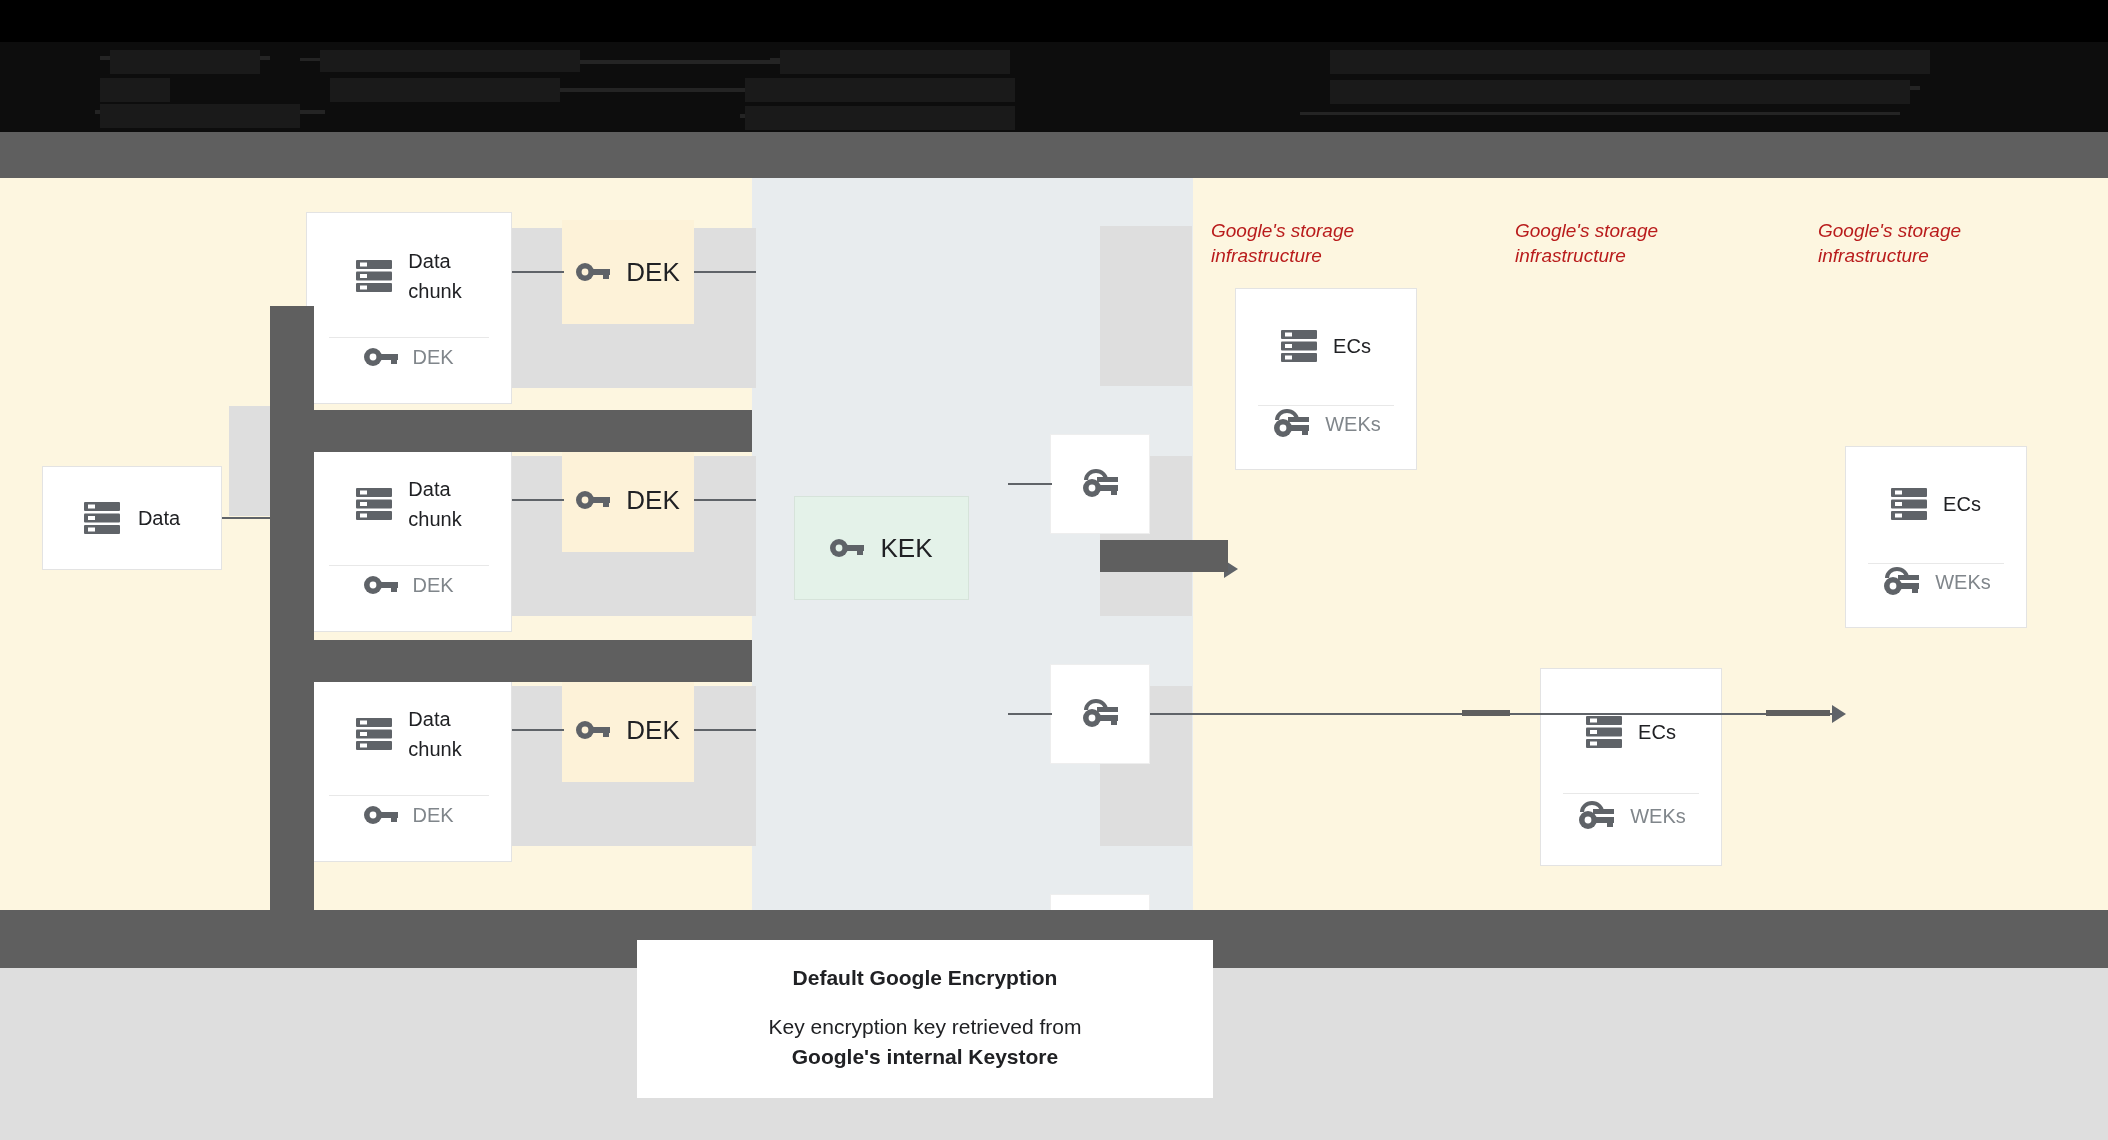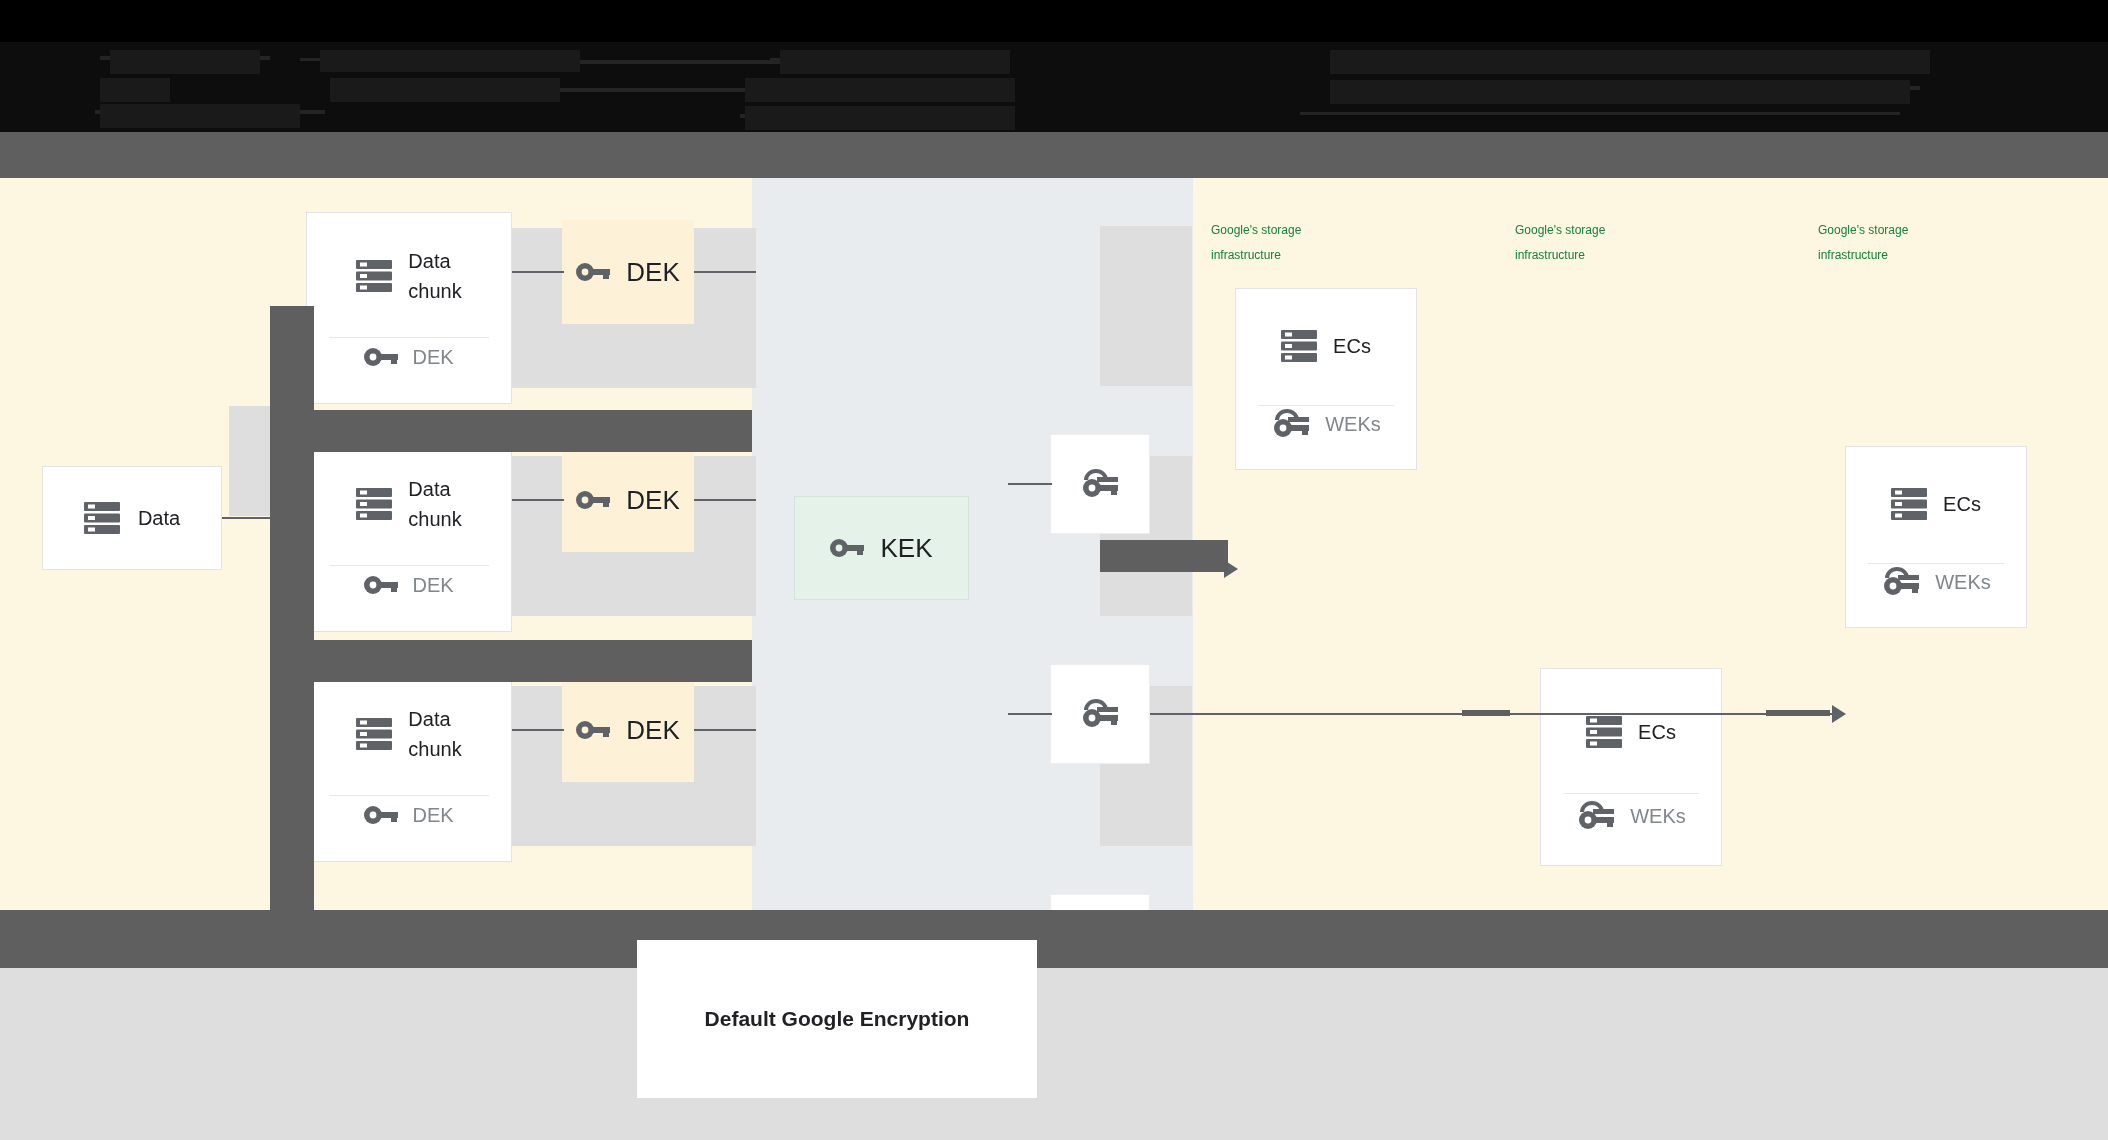--- a/index.html
+++ b/index.html
@@ -29,34 +29,34 @@
   .card-bot{display:flex;align-items:center;justify-content:center;gap:14px;}
   .card-title{font-size:20px;color:#202124;line-height:30px;text-align:left;}
   .card-sub{font-size:20px;color:#80868b;}
 
   .keybox{position:absolute;display:flex;align-items:center;justify-content:center;gap:16px;
           box-sizing:border-box;font-size:26px;color:#202124;}
   .keybox.dek{background:#fdf2d8;}
   .keybox.kek{background:#e4f2e9;border:1px solid #d6e3da;}
   .keybox.plain{background:#ffffff;border:1px solid #eeeeee;}
 
-  .infra-label{position:absolute;font-size:12px;line-height:25px;color:#15803d;white-space:pre-line;}
+  .infra-label{position:absolute;font-size:19px;line-height:25px;color:#b91c1c;white-space:pre-line;font-style:italic;}
 
   
   .conn{position:absolute;background:#5f6368;height:2px;}
   .arrow-head{position:absolute;width:0;height:0;border-top:9px solid transparent;
               border-bottom:9px solid transparent;border-left:14px solid #5f6368;}
 
   
   .redact{position:absolute;background:#5f5f5f;}
 
   
   .bottom-bar{position:absolute;left:0;top:910px;width:2108px;height:58px;background:#5f5f5f;}
   .bottom-area{position:absolute;left:0;top:968px;width:2108px;height:172px;background:#dedede;}
-  .caption{position:absolute;left:637px;top:940px;width:400px;height:158px;background:#ffffff;
+  .caption{position:absolute;left:637px;top:940px;width:576px;height:158px;background:#ffffff;
            display:flex;flex-direction:column;align-items:center;justify-content:center;gap:22px;}
   .cap-title{font-size:21px;font-weight:bold;color:#202124;}
   .cap-body{font-size:21px;color:#202124;text-align:center;line-height:30px;}
   .cap-body b{font-weight:bold;}
 
   .svg-ico{display:block;}
 </style>
 </head>
 <body>
 
@@ -423,15 +423,19 @@
     <div class="redact" style="left:1155px;top:762px;width:40px;height:6px;"></div>
     <div class="redact" style="left:1465px;top:762px;width:60px;height:6px;"></div>
     <div class="redact" style="left:0;top:-46px;width:2108px;height:46px;"></div>
   </div>
 
   <div class="bottom-bar"></div>
   <div class="bottom-area"></div>
 
   <div class="caption">
     <div class="cap-title">Default Google Encryption</div>
+    <div class="cap-body">
+      <span>Key encryption key retrieved from</span><br>
+      <b>Google's internal Keystore</b>
+    </div>
   </div>
 
 </div>
 
 </body></html>

